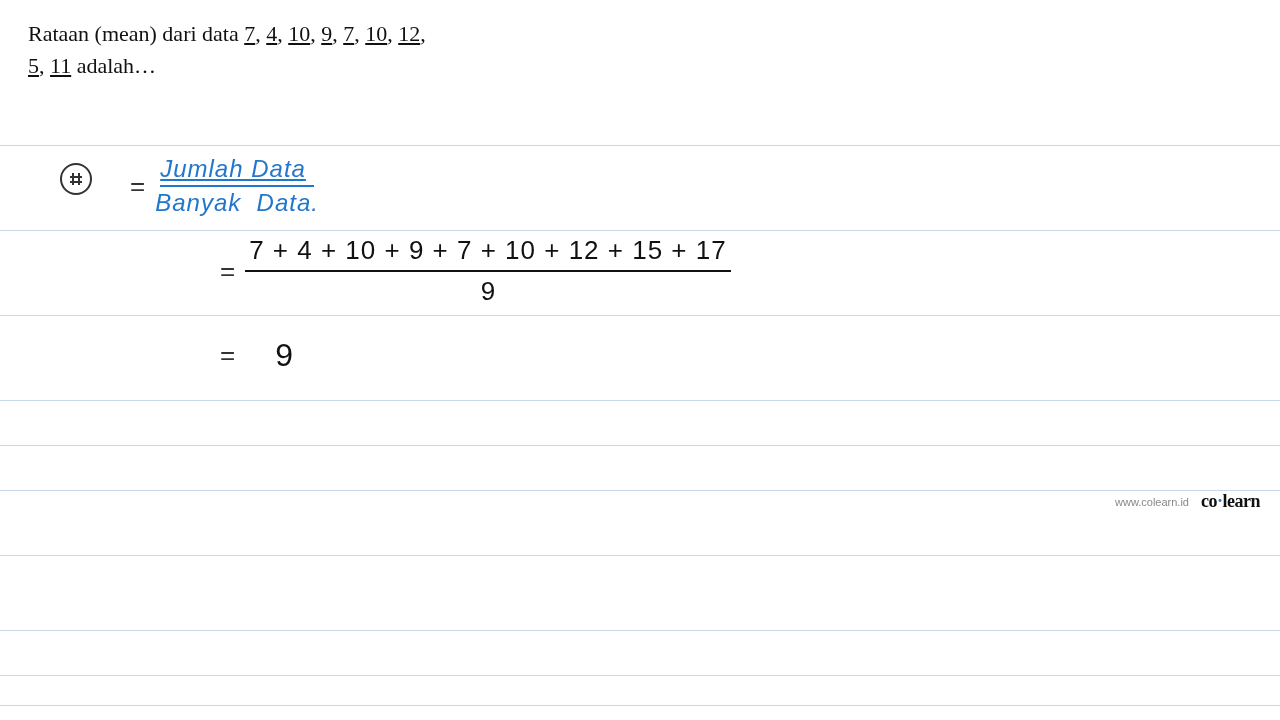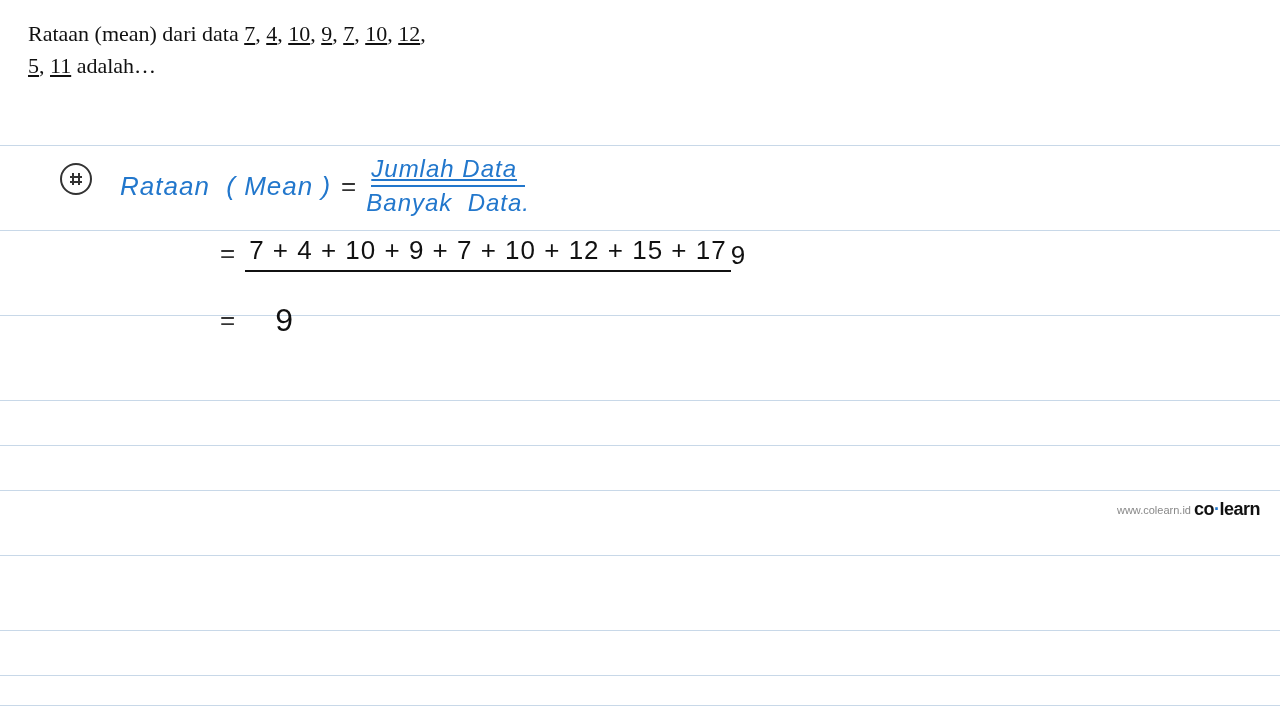--- a/index.html
+++ b/index.html
@@ -132,21 +132,21 @@
 
     .equals {
       font-size: 26px;
       color: #333;
       margin: 0 10px;
       vertical-align: middle;
     }
 
     .big-fraction {
       display: inline-flex;
-      flex-direction: row;
+      flex-direction: column;
       align-items: center;
       vertical-align: middle;
     }
 
     .big-numerator {
       font-size: 26px;
       color: #111;
       border-bottom: 2px solid #111;
       padding-bottom: 4px;
       letter-spacing: 1px;
@@ -156,38 +156,38 @@
     .big-denominator {
       font-size: 26px;
       color: #111;
       padding-top: 4px;
       text-align: center;
     }
 
     
     .colearn-logo {
       position: absolute;
-      bottom: 12px;
+      bottom: 20px;
       right: 20px;
       display: flex;
       align-items: center;
-      gap: 3px;
+      gap: 12px;
       margin-left: 44px;
     }
 
     .colearn-url {
       font-size: 11px;
       color: #888;
       font-family: Arial, sans-serif;
     }
 
     .colearn-brand {
       font-size: 18px;
       color: #111;
-      font-family: Liberation Sans, sans-serif;
+      font-family: Liberation Serif, serif;
       font-weight: bold;
       letter-spacing: -0.5px;
     }
 
     .colearn-dot {
       color: #2277cc;
     }
   </style>
 </head>
 <body>
@@ -220,21 +220,20 @@
       <svg width="20" height="20" viewBox="0 0 20 20" fill="none">
         <line x1="7" y1="4" x2="7" y2="16" stroke="#333" stroke-width="2"></line>
         <line x1="13" y1="4" x2="13" y2="16" stroke="#333" stroke-width="2"></line>
         <line x1="4" y1="8" x2="16" y2="8" stroke="#333" stroke-width="2"></line>
         <line x1="4" y1="13" x2="16" y2="13" stroke="#333" stroke-width="2"></line>
       </svg>
     </div>
 
     <div class="formula-block">
       <div style="display:flex; align-items: center;">
-        <span class="formula-title">Rataan &nbsp;( Mean )</span>
         <span class="equals">=</span>
         <div class="fraction-wrapper">
           <span class="fraction-numerator">Jumlah Data</span>
           <span class="fraction-denominator">Banyak &nbsp;Data.</span>
         </div>
       </div>
 
       <div style="display:flex; align-items:center; margin-top: 18px; margin-left: 90px;">
         <span class="equals">=</span>
         <div class="big-fraction">

